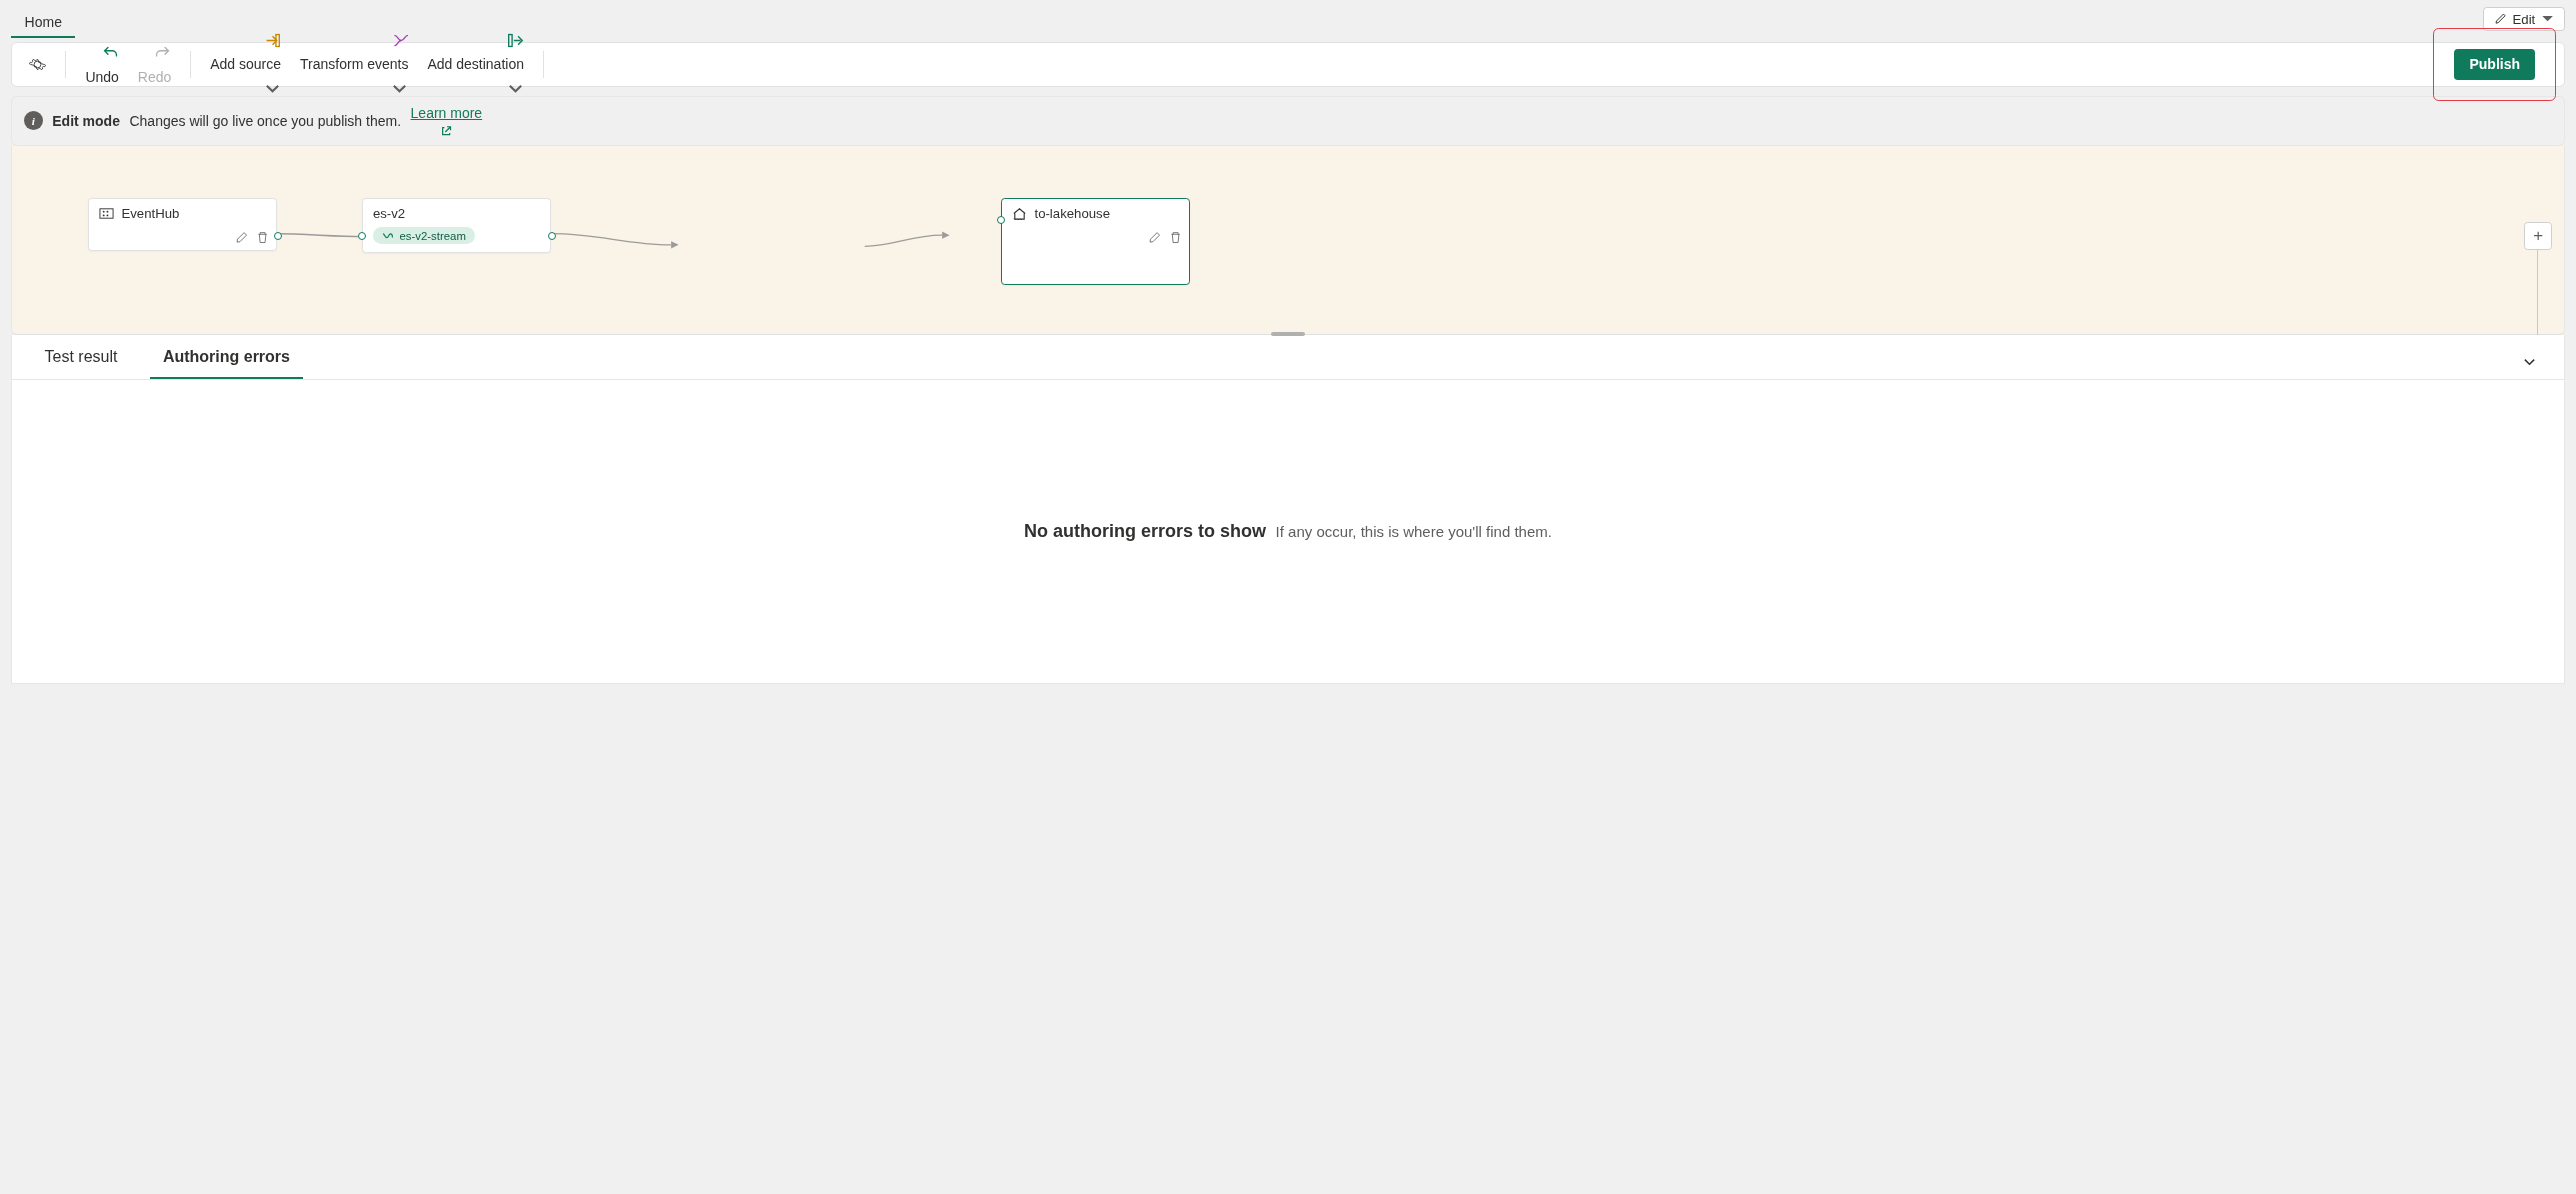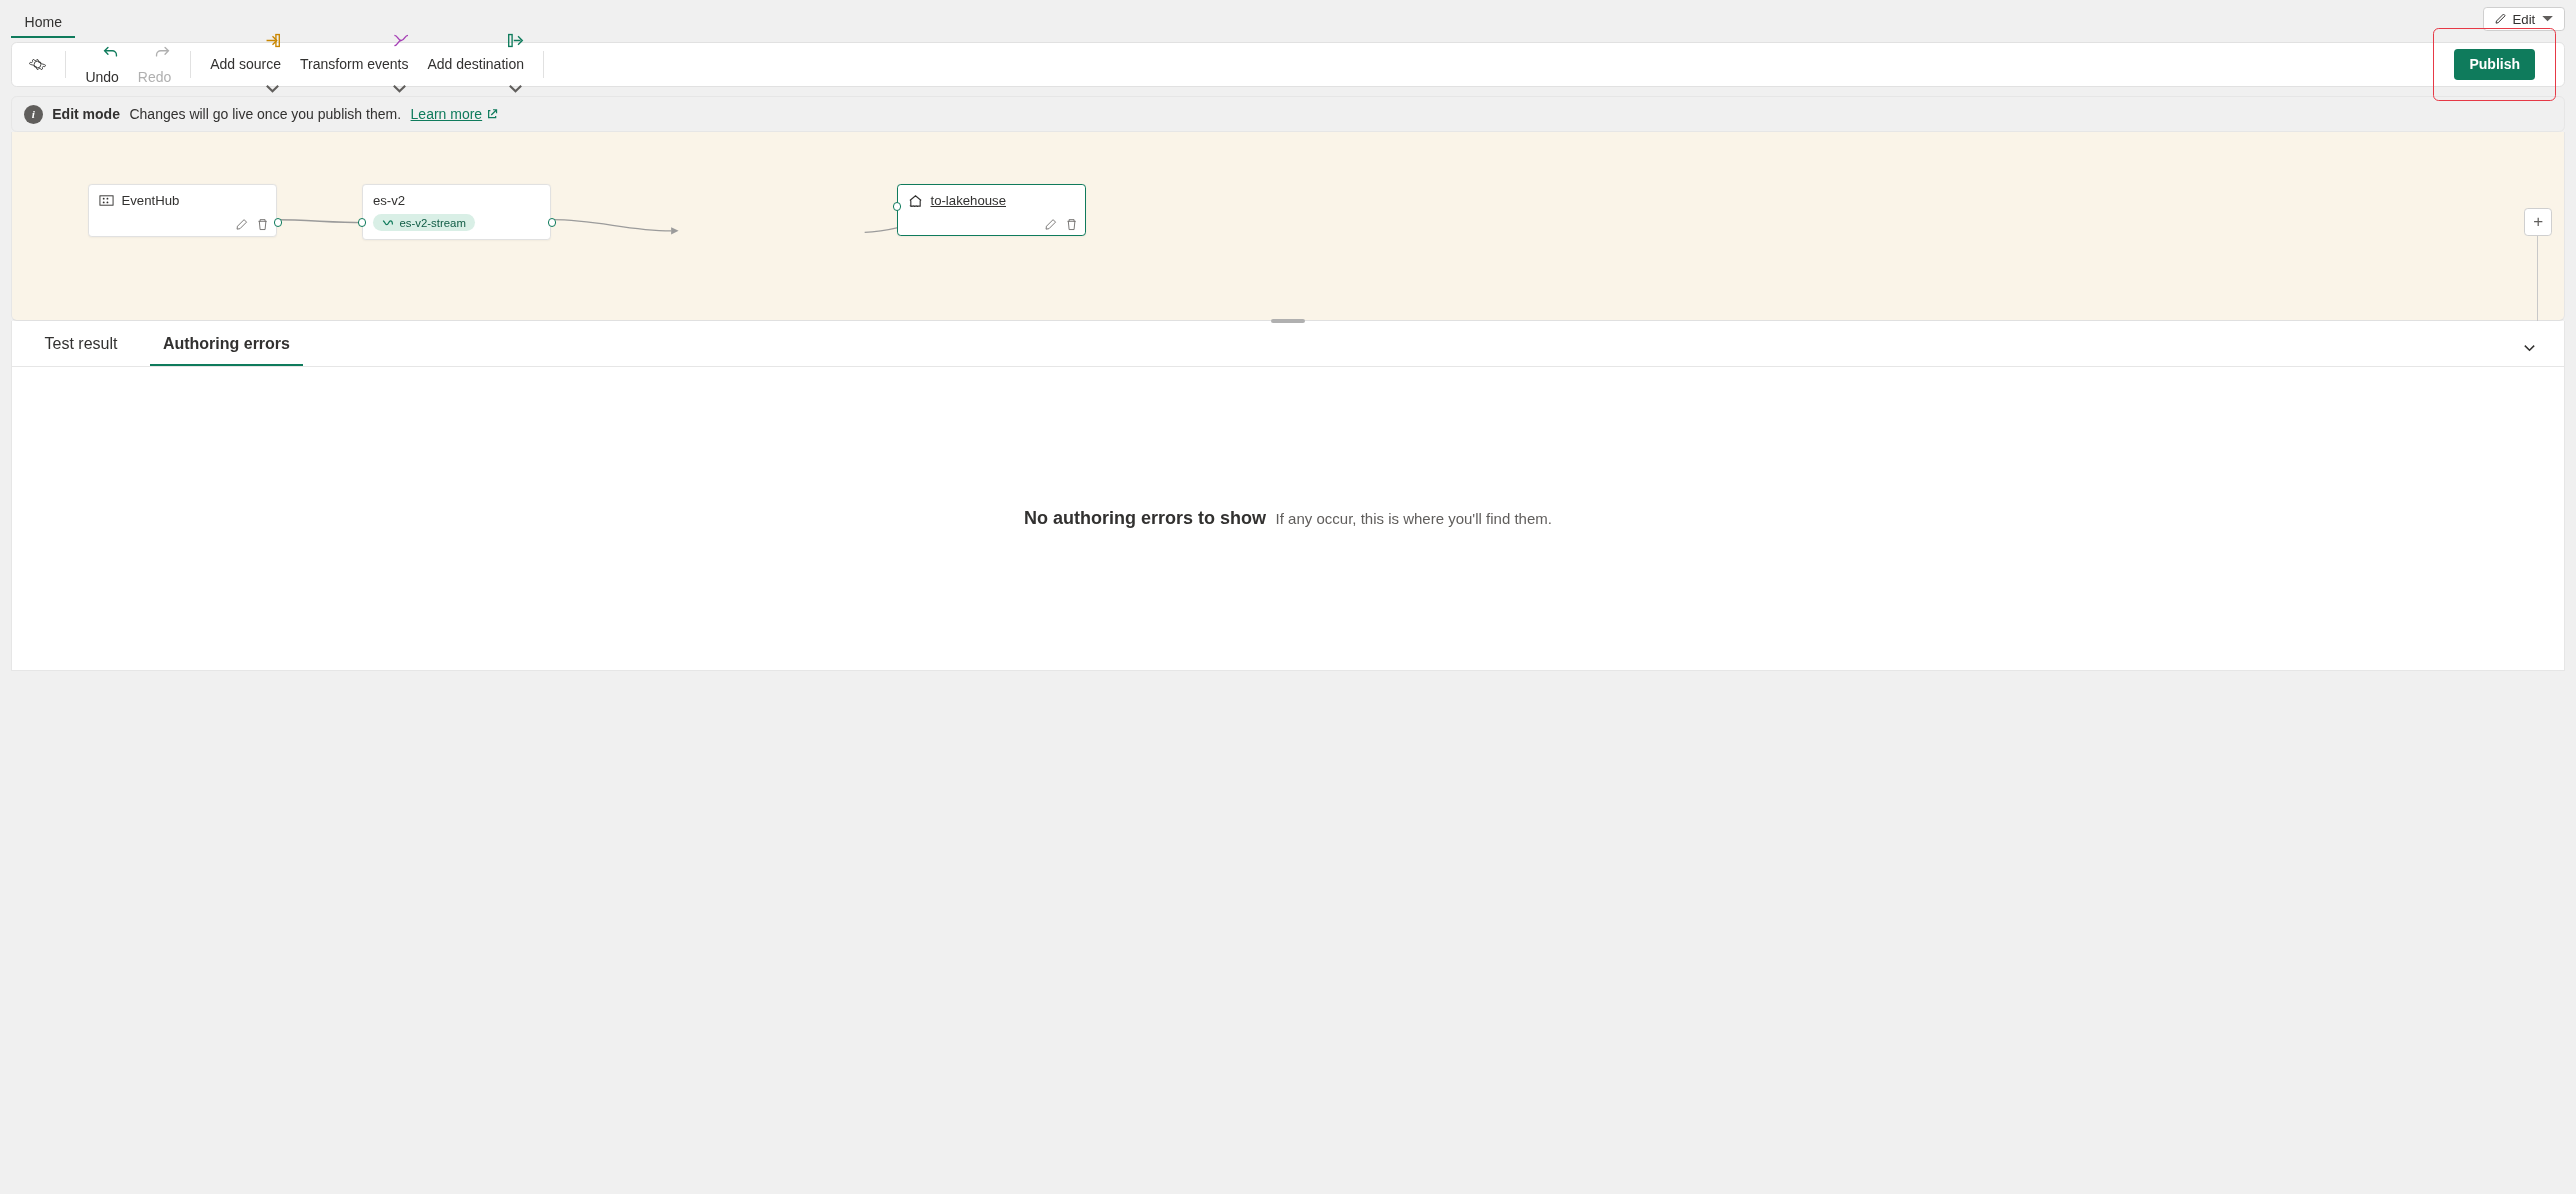--- a/index.html
+++ b/index.html
@@ -21,21 +21,21 @@
   .tb-btn svg { width: 17px; height: 17px; }
   .chev { margin-left: 3.8px; }
   .toolbar-spacer { flex: 1; }
   .publish-btn { background: #0f7b5c; color: #fff; padding: 7.6px 15px; border-radius: 3.8px; font-weight: 600; font-size: 14px; cursor: pointer; border: none; }
   .publish-wrap { border: 1.9px solid #e63946; border-radius: 5.7px; padding: 20px; margin-left: 7.6px; }
 
   
   .info-bar { display: flex; align-items: center; gap: 9.5px; background: #f0f0f0; border: 0.9px solid #e6e6e6; border-radius: 5.7px; margin: 9.5px 11.4px 0; padding: 7.6px 11.4px; font-size: 14px; }
   .info-bar .badge { width: 19px; height: 19px; border-radius: 50%; background: #605e5c; color: #fff; display: flex; align-items: center; justify-content: center; font-size: 11.4px; font-weight: bold; font-style: italic; font-family: Georgia, serif; }
   .info-bar .mode { font-weight: 600; }
-  .info-bar .learn { color: #0f7b5c; text-decoration: underline; cursor: pointer; display: inline-flex; align-items: center; gap: 3.8px; }
+  .info-bar .learn { color: #0f7b5c; text-decoration: underline; cursor: pointer; display: inline-flex; align-items: center; gap: 3.8px; flex-direction: column; }
 
   
   .canvas-wrap { position: relative; margin: 0 11.4px; background: #faf4e8; border-left: 0.9px solid #e6e6e6; border-right: 0.9px solid #e6e6e6; border-bottom: 0.9px solid #e0e0e0; height: 189px; border-radius: 0 0 5.7px 5.7px; }
   .canvas { position: relative; width: 100%; height: 100%; }
   .node { position: absolute; background: #fff; border: 0.9px solid #e1e1e1; border-radius: 3.8px; box-shadow: 0 0.9px 1.9px rgba(0,0,0,0.04); min-width: 189px; }
   .node-header { display: flex; align-items: center; gap: 7.6px; padding: 7.6px 9.5px 5.7px; font-size: 13.2px; }
   .node-actions { display: flex; gap: 7.6px; justify-content: flex-end; padding: 3.8px 7.6px 5.7px; }
   .node-actions svg { width: 13.2px; height: 13.2px; cursor: pointer; color: #605e5c; }
   .stream-chip { display: inline-flex; align-items: center; gap: 5.7px; background: #d9efe6; border-radius: 11.4px; padding: 2.8px 9.5px; font-size: 11.4px; margin: 0 9.5px 7.6px; color: #0f5b44; }
   .filter-sub { display: flex; align-items: center; gap: 7.6px; padding: 1.9px 9.5px 5.7px 28px; font-size: 12.3px; color: #605e5c; }
@@ -191,21 +191,21 @@
         <svg width="11.4" height="11.4" viewBox="0 0 12 12">
             <path d="M1 4c2 0 2 4 4 4s2-4 4-4 2 4 2 4" fill="none" stroke="#0f7b5c" stroke-width="1.3"></path>
           </svg>
         <span>es-v2-stream</span>
       </div>
       <div class="port" style="left:-5.7px; top:33px;"></div>
       <div class="port" style="right:-5.7px; top:33px;"></div>
     </div>
 
 
-    <div class="node selected" style="left:885px; top:52px; width:189px; height:52px;text-decoration:underline;">
+    <div class="node selected" style="left:989px; top:52px; width:189px; height:87px;">
       <div class="node-header">
         <svg width="15" height="15" viewBox="0 0 16 16">
             <path d="M2 8l6-5 6 5M3 8v6h10V8M2 14c1-1 2 1 3 0s2 1 3 0 2 1 3 0" fill="none" stroke="#323130" stroke-width="1.2"></path>
           </svg>
         <span>to-lakehouse</span>
       </div>
       <div class="node-actions">
         <svg viewBox="0 0 16 16">
             <path d="M11 2l3 3-8 8-3.5.5L3 10l8-8z" fill="none" stroke="#605e5c"></path>
           </svg>

